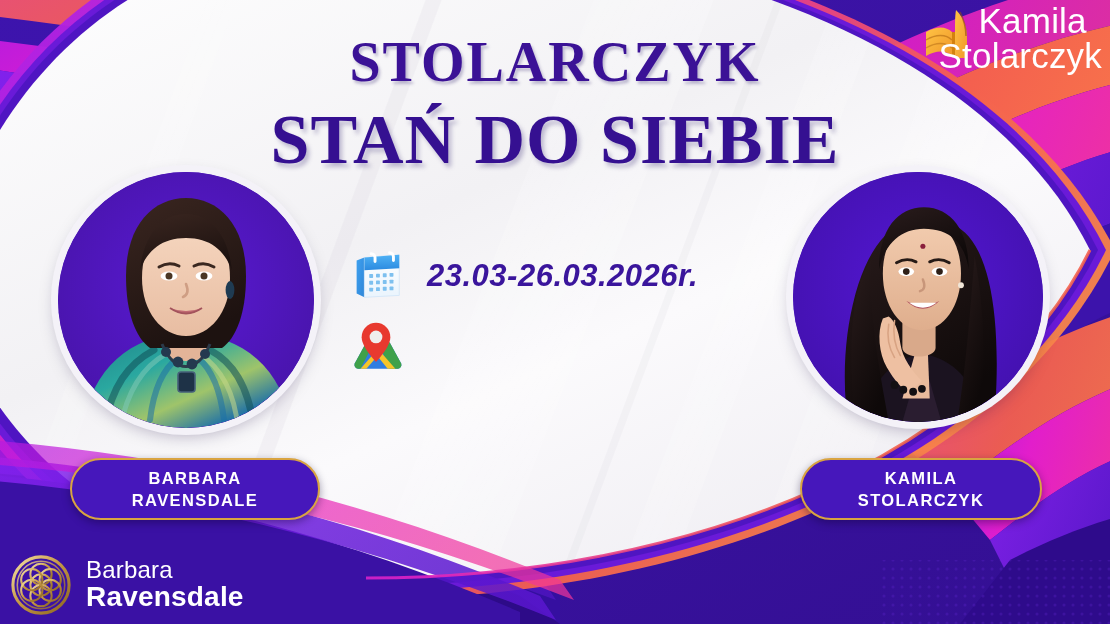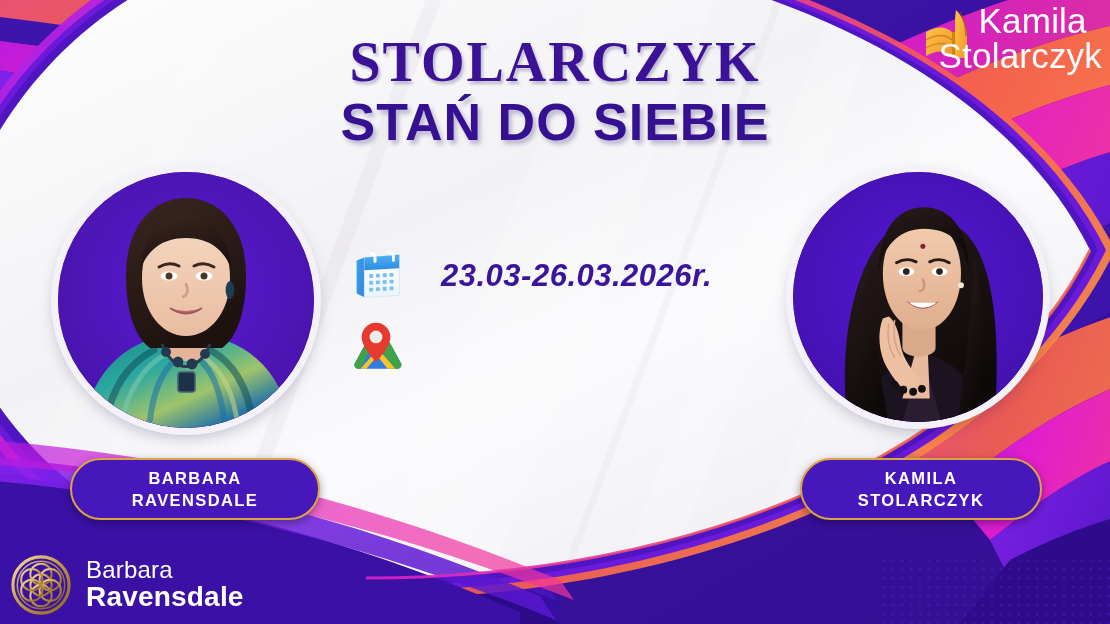--- a/index.html
+++ b/index.html
@@ -21,38 +21,38 @@
   .t-line1{
     font-family:"Liberation Serif","DejaVu Serif",serif;
     font-weight:700;
     font-size:56px;
     letter-spacing:2px;
     color:#3b1296;
     text-shadow:2px 3px 3px rgba(120,110,160,.45);
     line-height:1;
   }
   .t-line2{
-    font-family:Liberation Sans, sans-serif;
+    font-family:Liberation Serif, serif;
     font-weight:700;
-    font-size:52px;
+    font-size:70px;
     letter-spacing:1px;
     color:#351091;
     text-shadow:3px 4px 4px rgba(120,110,160,.45);
     line-height:1.08;
-    margin-top:4px;
+    margin-top:12px;
   }
 
   
   .info{
     position:absolute;left:345px;top:240px;z-index:40;
   }
   .info-row{display:flex;align-items:center;height:72px;}
   .info-icon{width:62px;height:62px;flex:0 0 62px;display:block;}
   .info-text{
-    margin-left:34px;
+    margin-left:20px;
     font-family:"Liberation Sans",sans-serif;
     font-weight:700;font-style:italic;
     font-size:31px;
     letter-spacing:.5px;
     color:#3a159c;
     white-space:nowrap;
   }
 
   
   .portrait{

